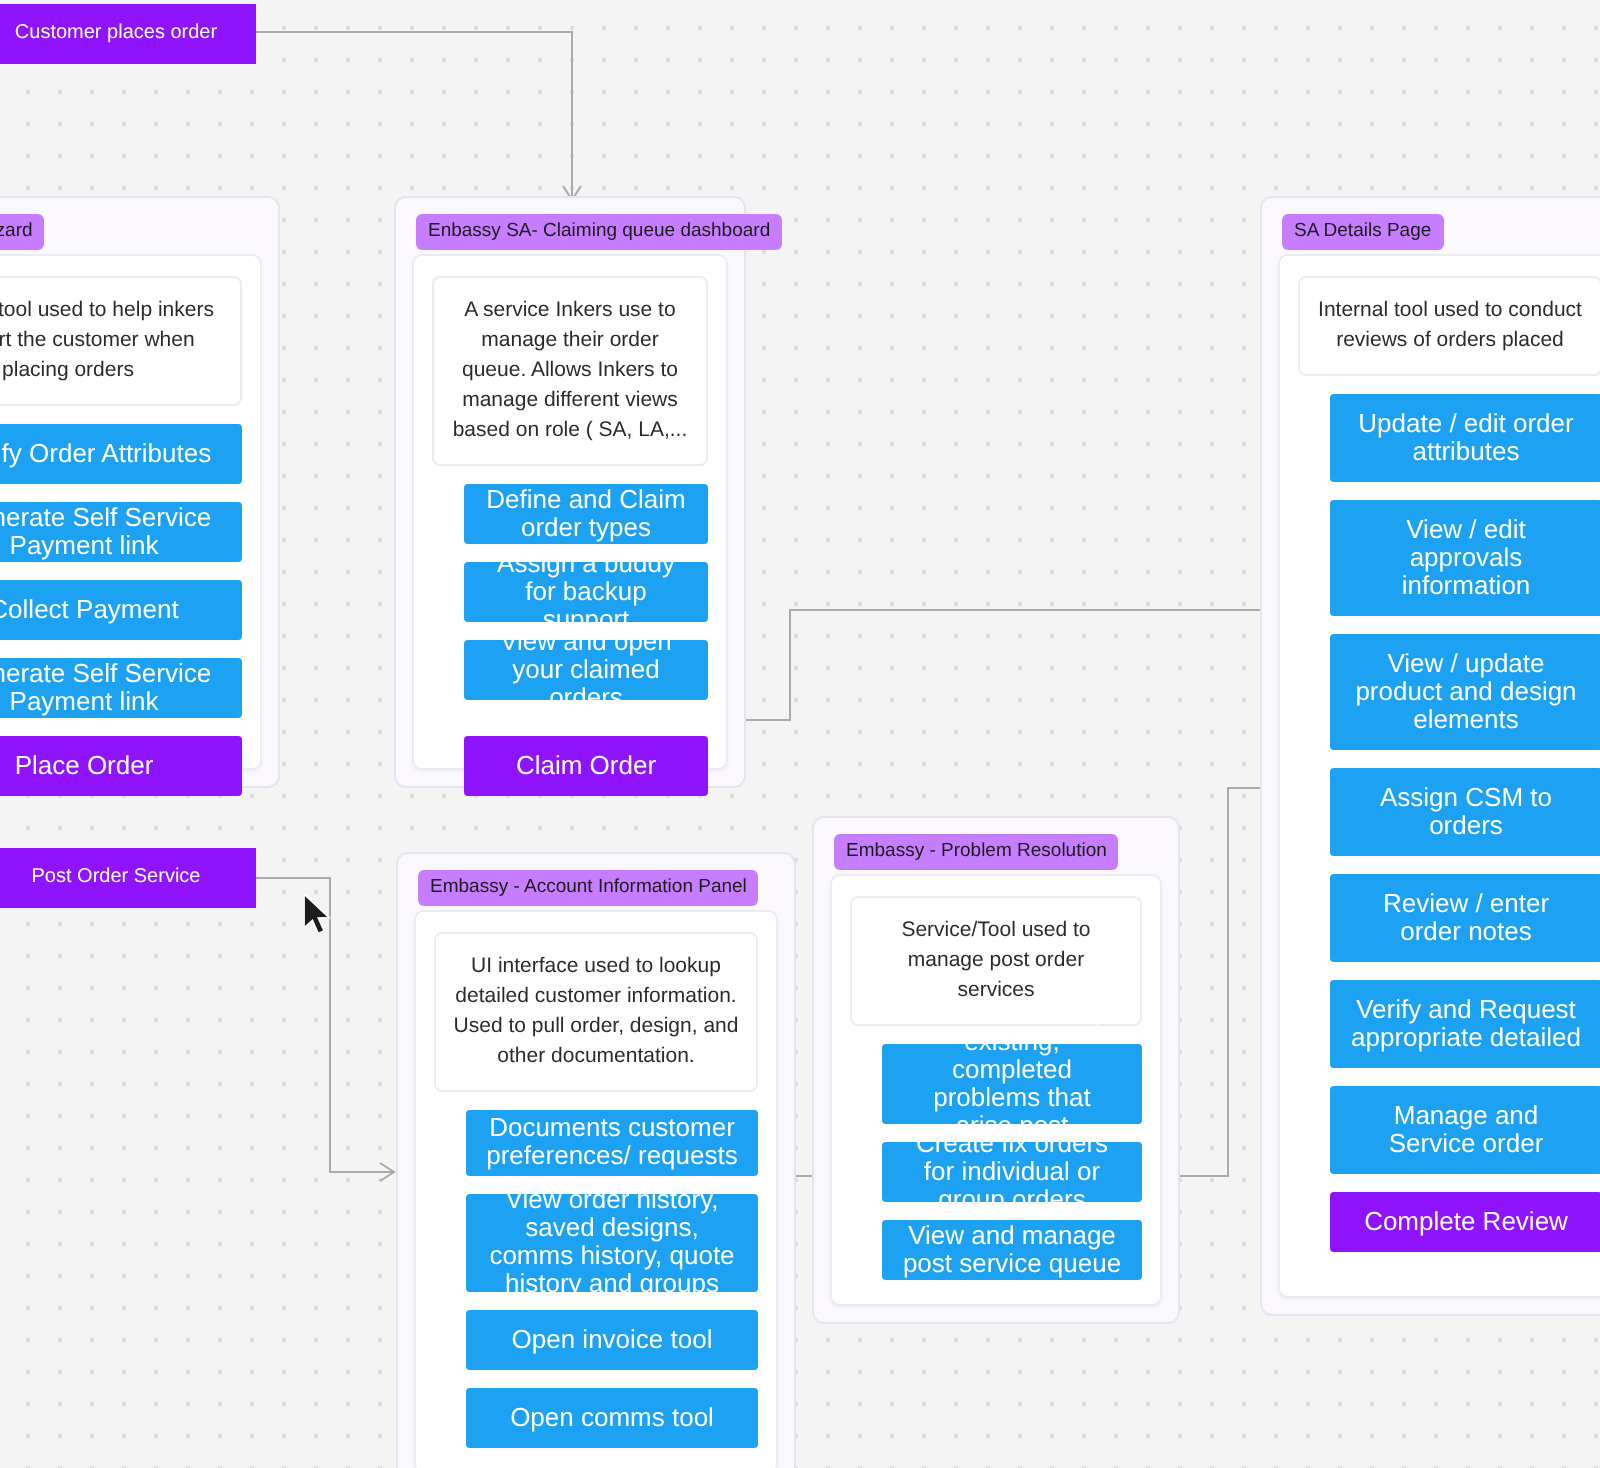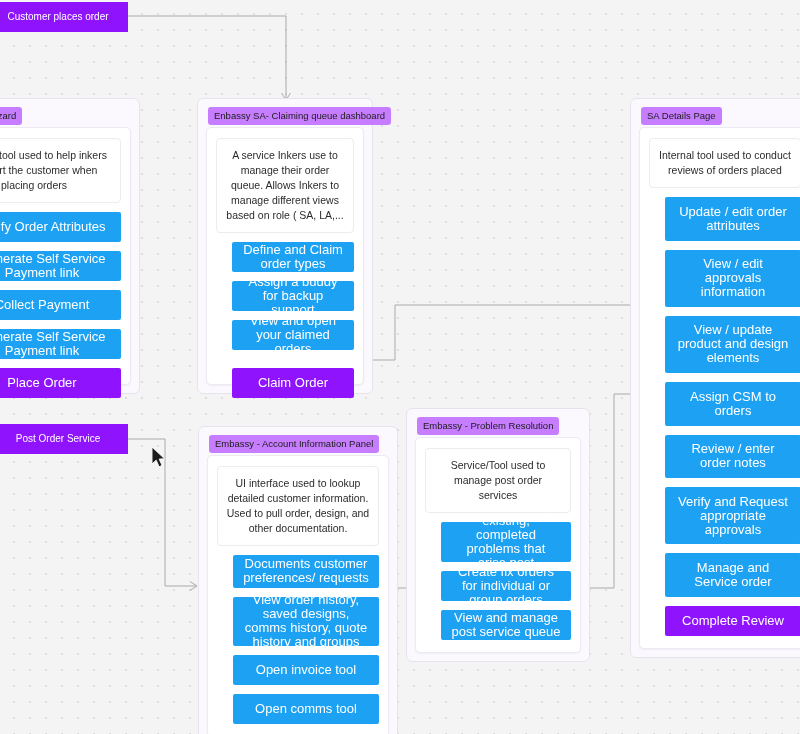--- a/index.html
+++ b/index.html
@@ -182,21 +182,21 @@
 
   <div class="group" style="left:630px; top:98px; width:190px; height:560px;">
     <div class="group-title">SA Details Page</div>
     <div class="card" style="left:8px; top:28px; right:8px; bottom:8px;">
       <div class="desc">Internal tool used to conduct reviews of orders placed</div>
       <div class="btn blue">Update / edit order attributes</div>
       <div class="btn blue">View / edit approvals information</div>
       <div class="btn blue">View / update product and design elements</div>
       <div class="btn blue">Assign CSM to orders</div>
       <div class="btn blue">Review / enter order notes</div>
-      <div class="btn blue">Verify and Request appropriate approvals</div>
+      <div class="btn blue">Verify and Request appropriate detailed</div>
       <div class="btn blue">Manage and Service order</div>
       <div class="btn purple">Complete Review</div>
     </div>
   </div>
 
   <div class="group" style="left:198px; top:426px; width:200px; height:320px;">
     <div class="group-title">Embassy - Account Information Panel</div>
     <div class="card" style="left:8px; top:28px; right:8px; bottom:8px;">
       <div class="desc">UI interface used to lookup detailed customer information. Used to pull order, design, and other documentation.</div>
       <div class="btn blue">Documents customer preferences/ requests</div>

